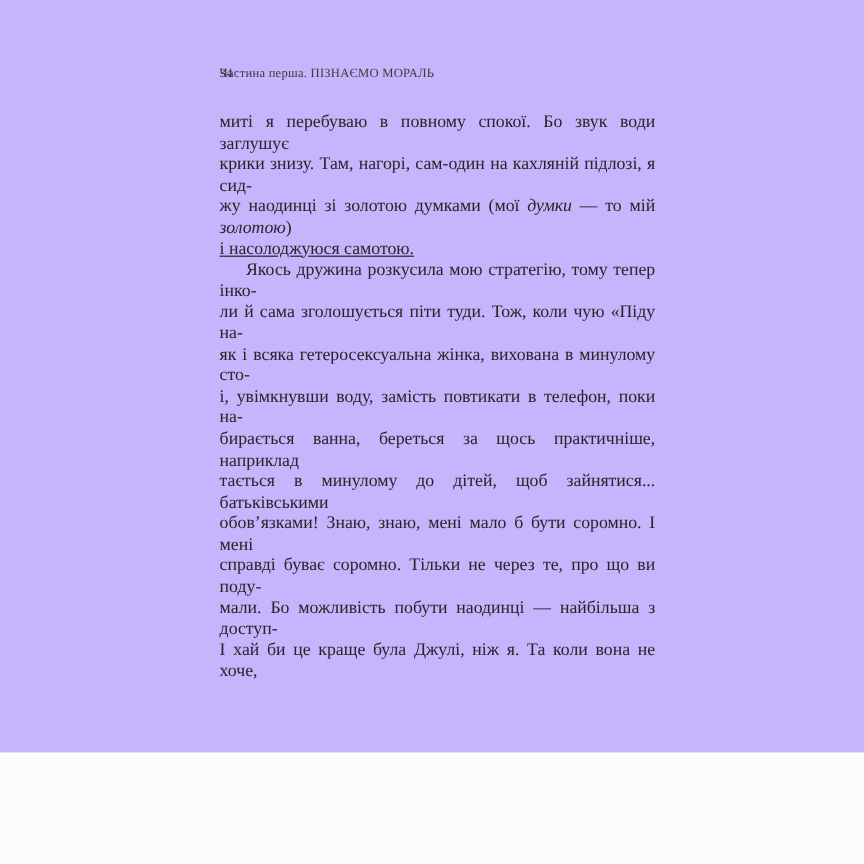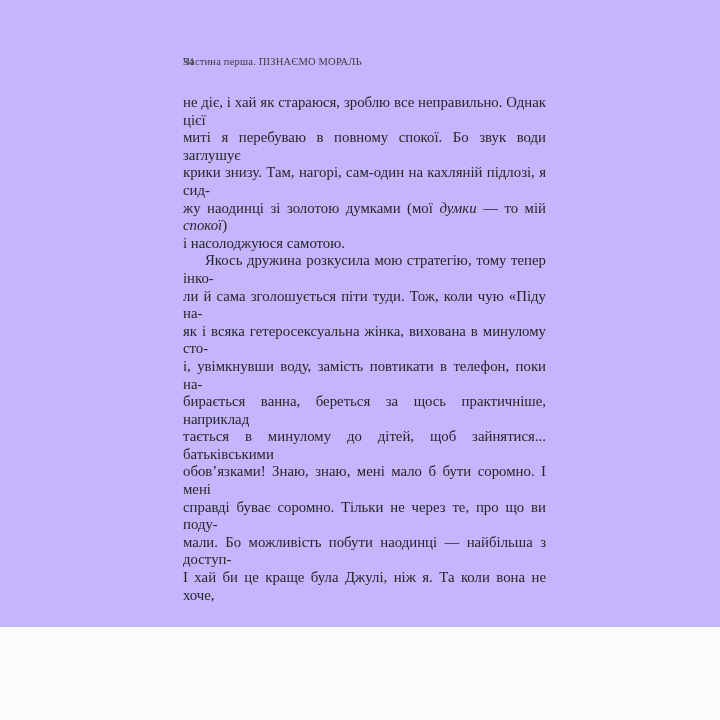--- a/index.html
+++ b/index.html
@@ -37,20 +37,21 @@
   }
   .para { margin: 0; }
   .line {
     text-align: justify;
     text-align-last: justify;
     -moz-text-align-last: justify;
     white-space: normal;
   }
   .line.last {
     text-align-last: left;
+    text-decoration: underline;
     -moz-text-align-last: left;
   }
   .line.first {
     text-indent: 22px;
   }
   .line em {
     font-style: italic;
     font-weight: inherit;
   }
 </style>
@@ -58,24 +59,23 @@
 <body>
 
 <div class="sheet">
   <header class="running-head">
     <span class="page-number">34</span>
     <span class="head-title">Частина перша. ПІЗНАЄМО МОРАЛЬ</span>
   </header>
 
   <main class="body-text" id="body-text">
       <div class="para">
-        <div class="line"><span>не діє, і хай як стараюся, зроблю все неправильно. Однак цієї</span></div>
         <div class="line"><span>миті я перебуваю в повному спокої. Бо звук води заглушує</span></div>
         <div class="line"><span>крики знизу. Там, нагорі, сам-один на кахляній підлозі, я сид-</span></div>
-        <div class="line"><span>жу наодинці зі золотою думками (мої </span><em>думки</em><span> — то мій </span><em>спокої</em><span>)</span></div>
+        <div class="line"><span>жу наодинці зі золотою думками (мої </span><em>думки</em><span> — то мій </span><em>золотою</em><span>)</span></div>
         <div class="line last"><span>і насолоджуюся самотою.</span></div>
       </div>
       <div class="para">
         <div class="line first"><span>Якось дружина розкусила мою стратегію, тому тепер інко-</span></div>
         <div class="line"><span>ли й сама зголошується піти туди. Тож, коли чую «Піду на-</span></div>
         <div class="line"><span>як і всяка гетеросексуальна жінка, вихована в минулому сто-</span></div>
         <div class="line"><span>і, увімкнувши воду, замість повтикати в телефон, поки на-</span></div>
         <div class="line"><span>бирається ванна, береться за щось практичніше, наприклад</span></div>
         <div class="line"><span>тається в минулому до дітей, щоб зайнятися... батьківськими</span></div>
         <div class="line"><span>обов’язками! Знаю, знаю, мені мало б бути соромно. І мені</span></div>

